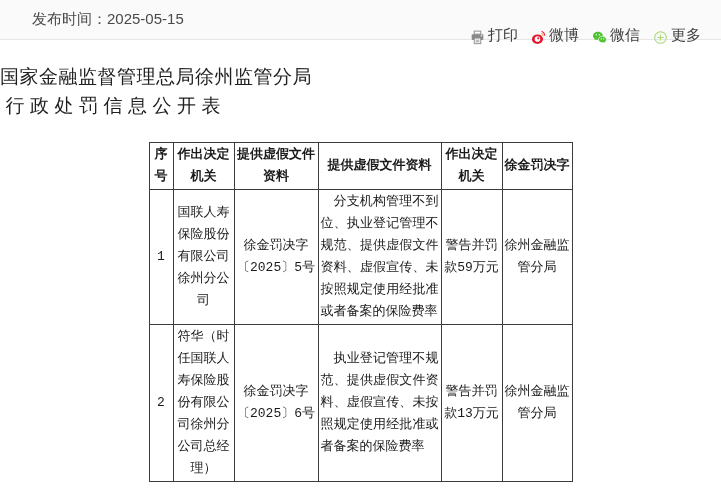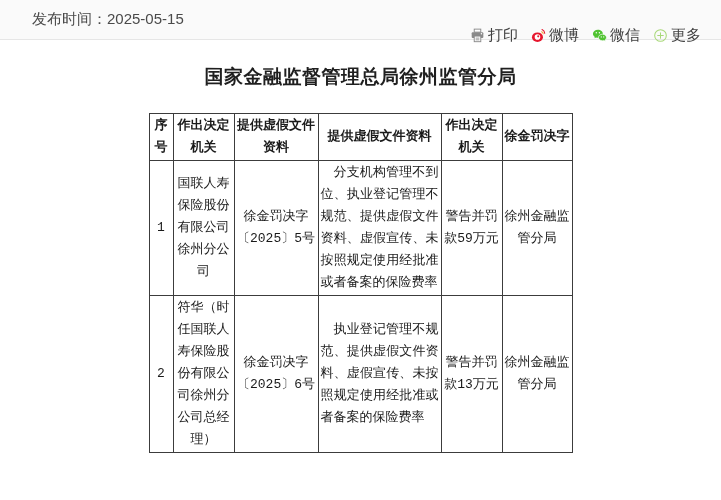--- a/index.html
+++ b/index.html
@@ -15,28 +15,28 @@
     border-bottom: 1px solid #e6e6e6;
     display: flex; align-items: center; justify-content: space-between;
     padding: 0 20px 0 32px;
     font-size: 15px; color: #4a4a4a;
   }
   .meta-left { display: flex; align-items: center; }
   .meta-item { margin-right: 27px; white-space: nowrap; }
   .meta-item:last-child { margin-right: 0; }
   .meta-actions { display: flex; align-items: center; }
   .action {
-    display: flex; align-items: center; margin-left: 13px;
+    display: flex; align-items: flex-end; margin-left: 13px;
     color: #404040; cursor: pointer; white-space: nowrap; margin-top: 32px;
   }
   .action svg { margin-right: 3px; display: block; }
   
   .doc-title {
-    margin: 22px 0 7px; text-align: center;
-    font-size: 19px; font-weight: bold; color: #1f1f1f;
+    margin: 22px 0 7px; text-align: left;
+    font-size: 19px; font-weight: normal; color: #1f1f1f;
     line-height: 29px; font-family: "Liberation Sans", "DejaVu Sans", sans-serif;
   }
   .title-line { display: block; letter-spacing: 0.5px; }
   .title-line.l2 { letter-spacing: 5.5px; text-indent: 5.5px; }
   
   table.penalty {
     margin: 22px auto 0; border-collapse: collapse; table-layout: fixed;
     width: 423px; color: #1a1a1a;
     font-family: Liberation Mono, monospace;
   }
@@ -102,20 +102,21 @@
           <line x1="5" y1="8" x2="11" y2="8" stroke="#a8d878" stroke-width="1.1" stroke-linecap="round"></line>
         </svg>
         <span>更多</span>
       </a>
     </div>
   </header>
 
   <main>
     <h1 class="doc-title">
       <span class="title-line l1">国家金融监督管理总局徐州监管分局</span>
+      <span class="title-line l2">行政处罚信息公开表</span>
     </h1>
 
     <table class="penalty">
       <colgroup>
         <col style="width:24px">
           <col style="width:61px">
           <col style="width:84px">
         <col style="width:123px">
           <col style="width:61px">
           <col style="width:70px">

